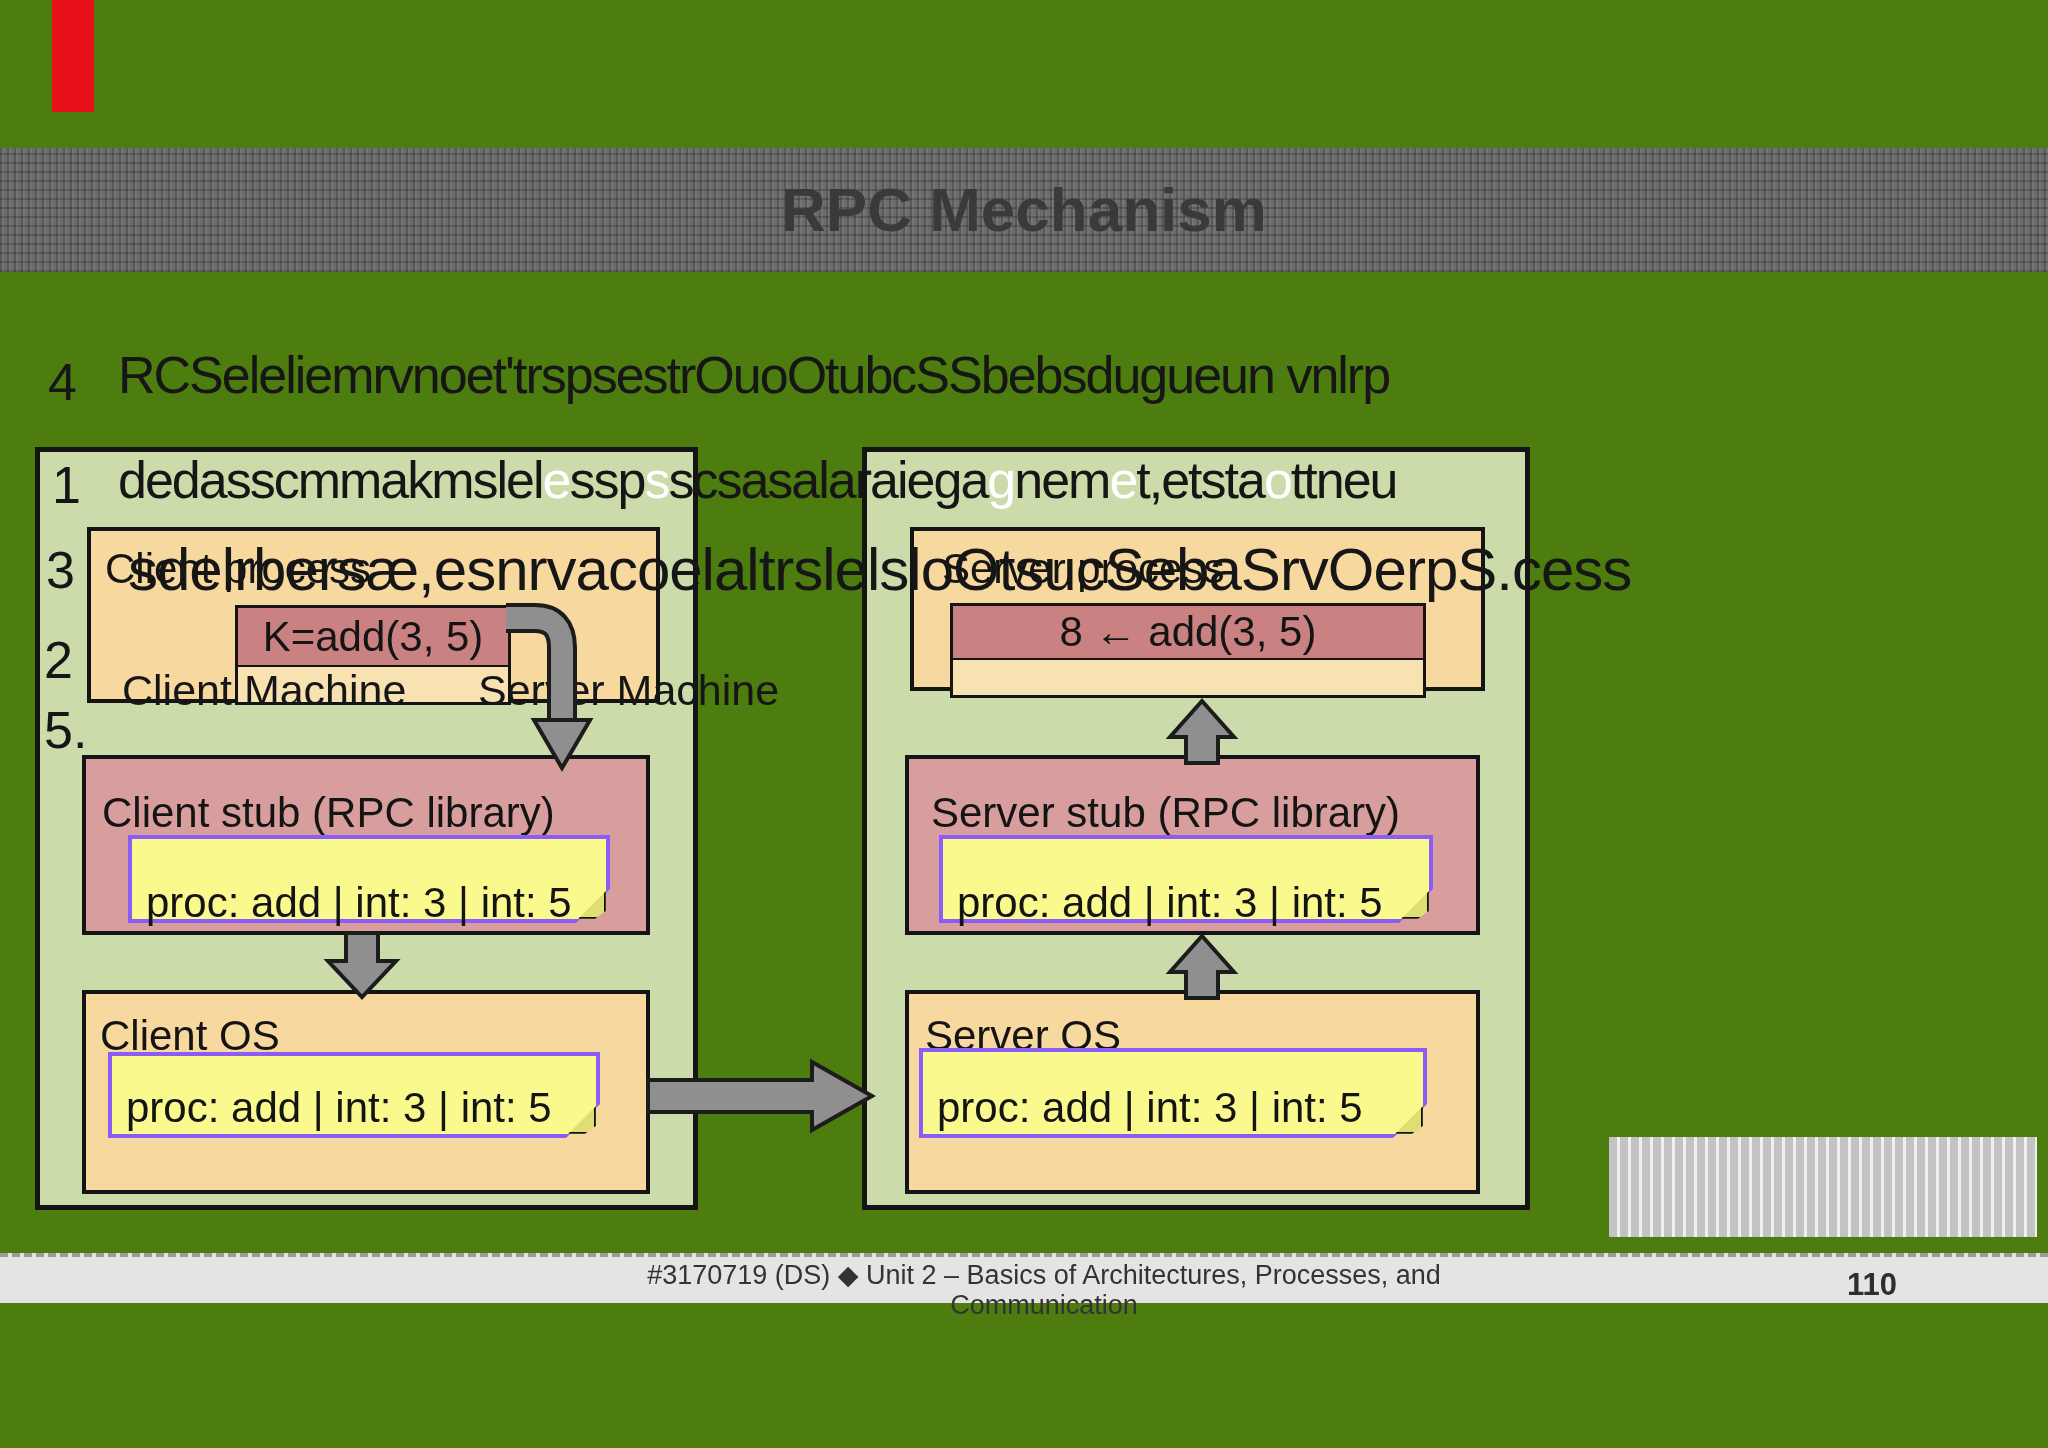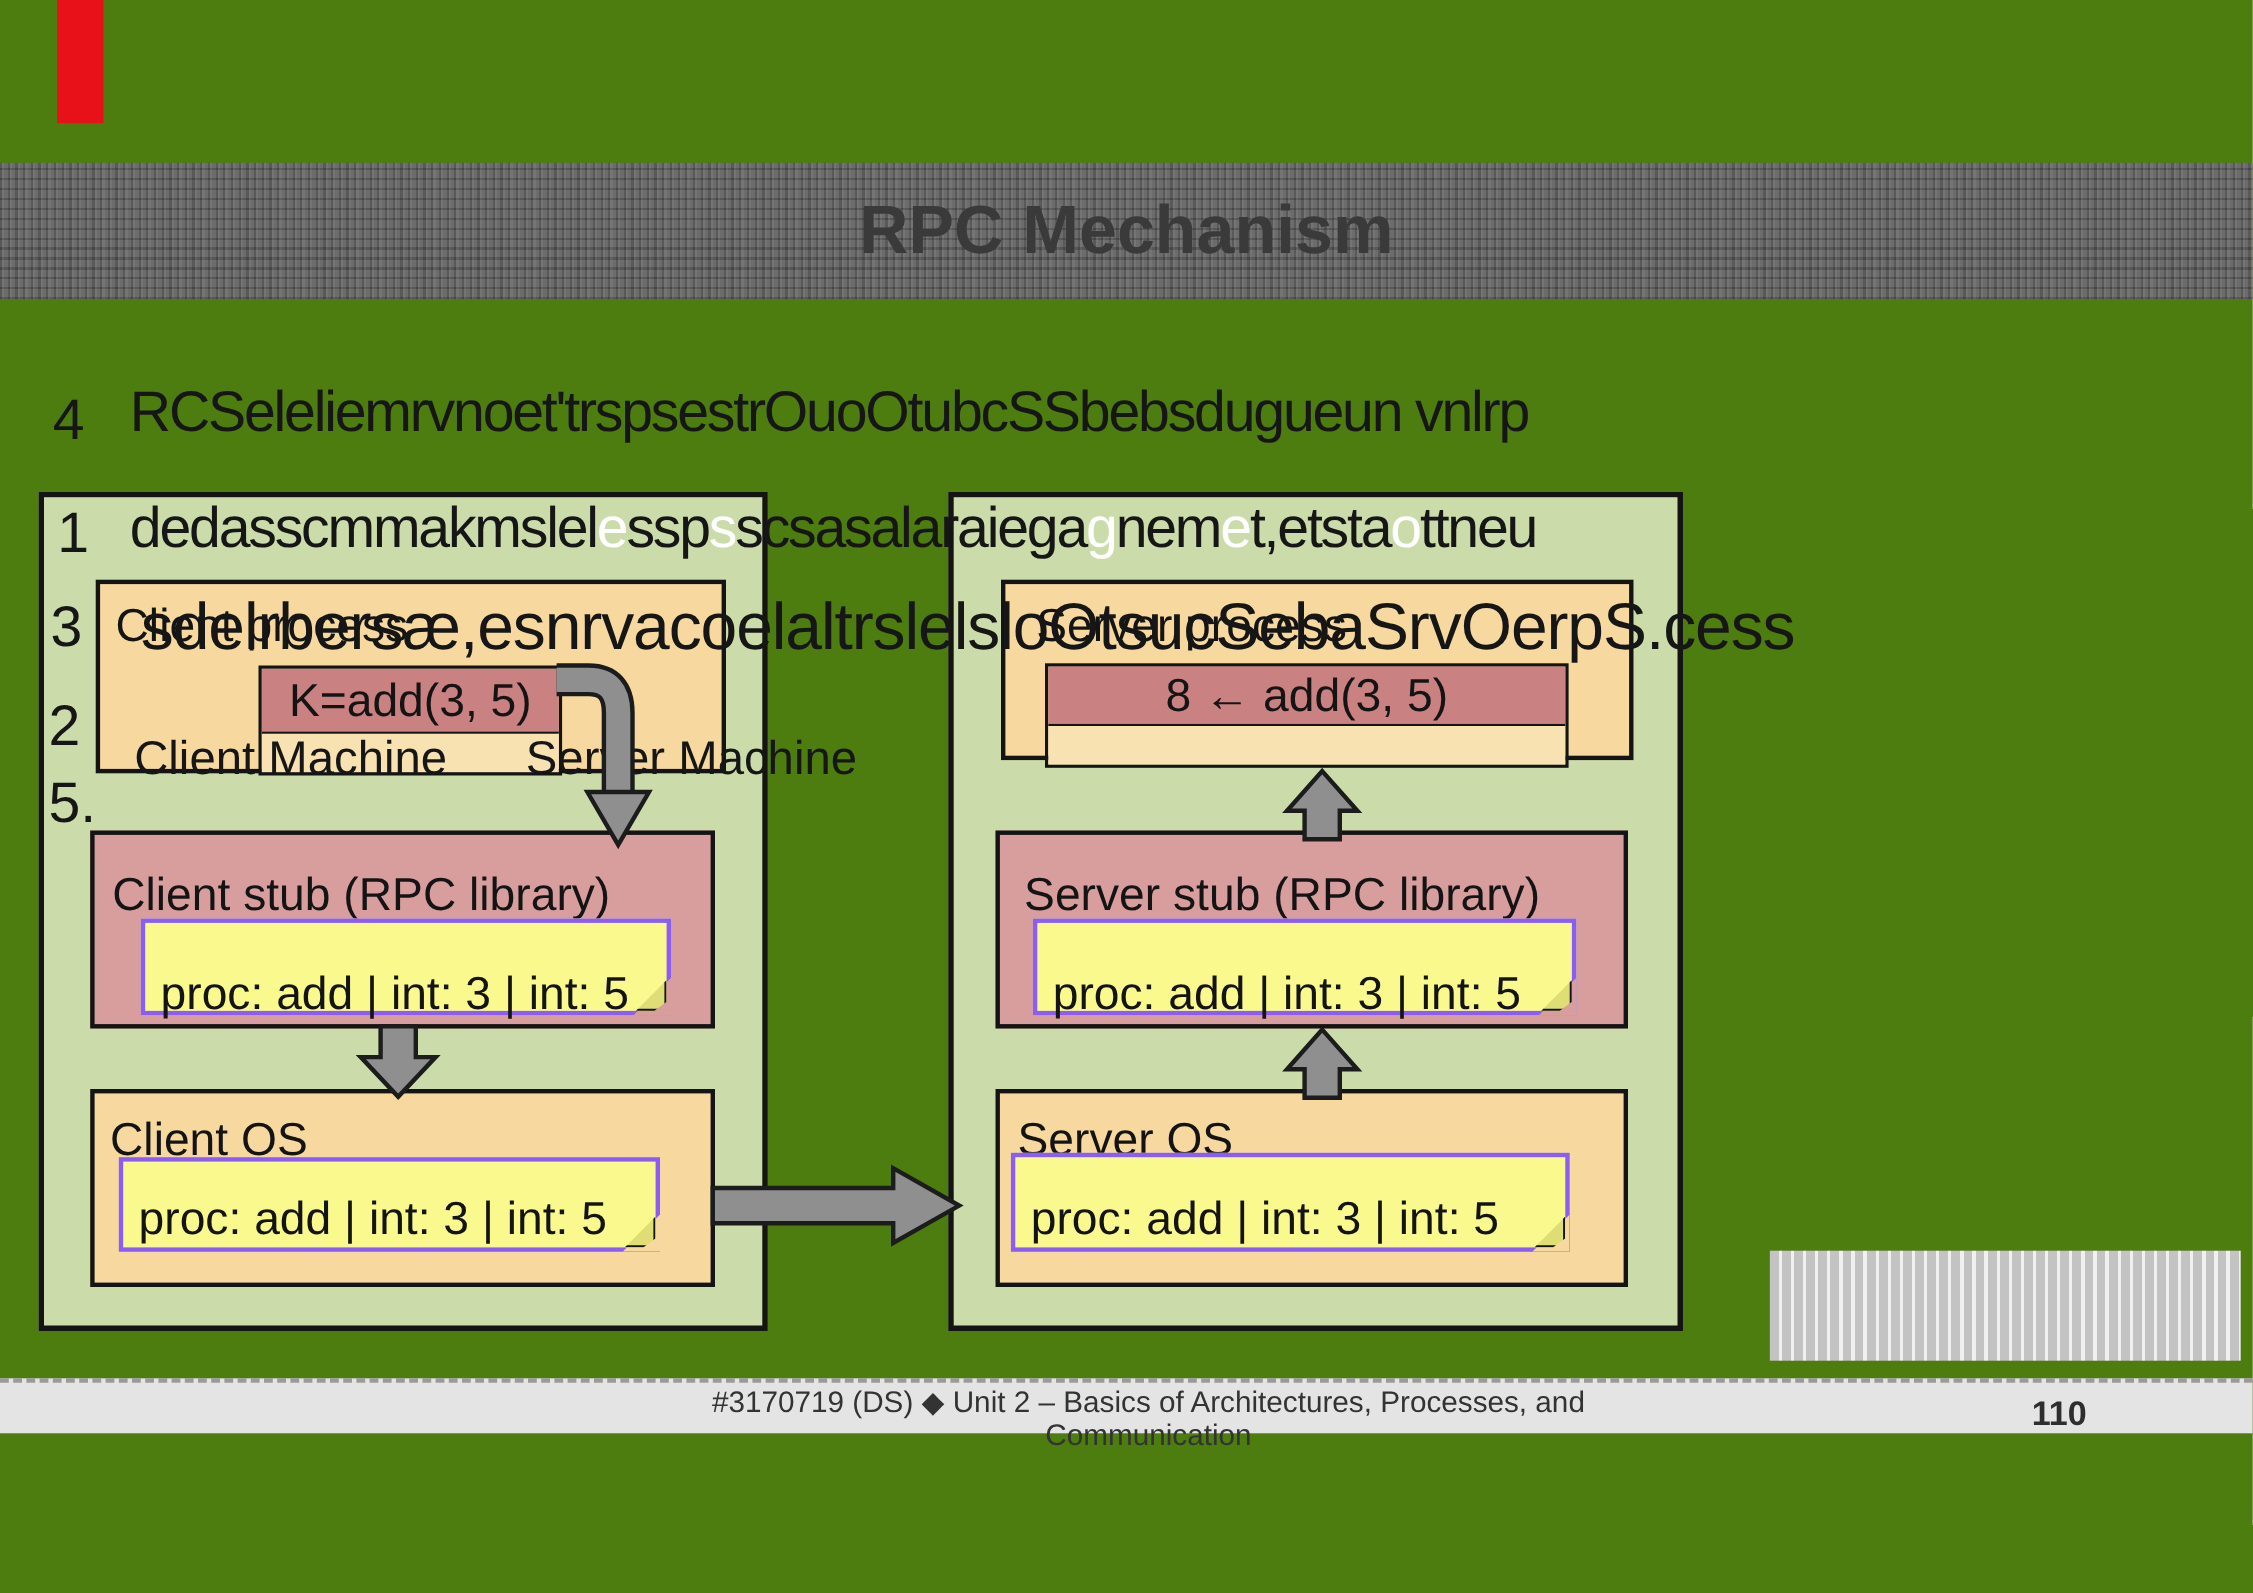--- a/index.html
+++ b/index.html
@@ -38,21 +38,21 @@
 
   .client-process { left:47px; top:75px; width:573px; height:176px; }
   .server-process { left:43px; top:75px; width:575px; height:164px; }
 
   .call-box { position:absolute; border:3px solid #141414; z-index:3; display:flex; flex-direction:column; }
   .call-top { flex:0 0 57px; background:#c98181; display:flex; align-items:center; justify-content:center;
               font-size:42px; color:#141414; white-space:nowrap; }
   .call-bottom { flex:1; background:#f8e2b2; border-top:2px solid #141414; }
 
   .stub-box { height:180px; }
-  .os-box { height:180px; }
+  .os-box { height:204px; }
 
   
   .note { position:absolute; background:#f9f98e; border:4px solid #8b5cf6; z-index:4; }
   .note::before { content:""; position:absolute; right:-4px; bottom:-4px; width:34px; height:34px;
                   background:var(--behind,#d89e9e); clip-path:polygon(100% 0, 100% 100%, 0 100%); }
   .note::after  { content:""; position:absolute; right:-1px; bottom:-1px; width:30px; height:30px;
                   background:#dede74; clip-path:polygon(96% 4%, 4% 96%, 60% 96%, 96% 70%);
                   box-shadow:inset 0 0 0 3px #141414; }
   .note-text { position:absolute; left:14px; font-size:42px; color:#141414; white-space:nowrap; }
 

